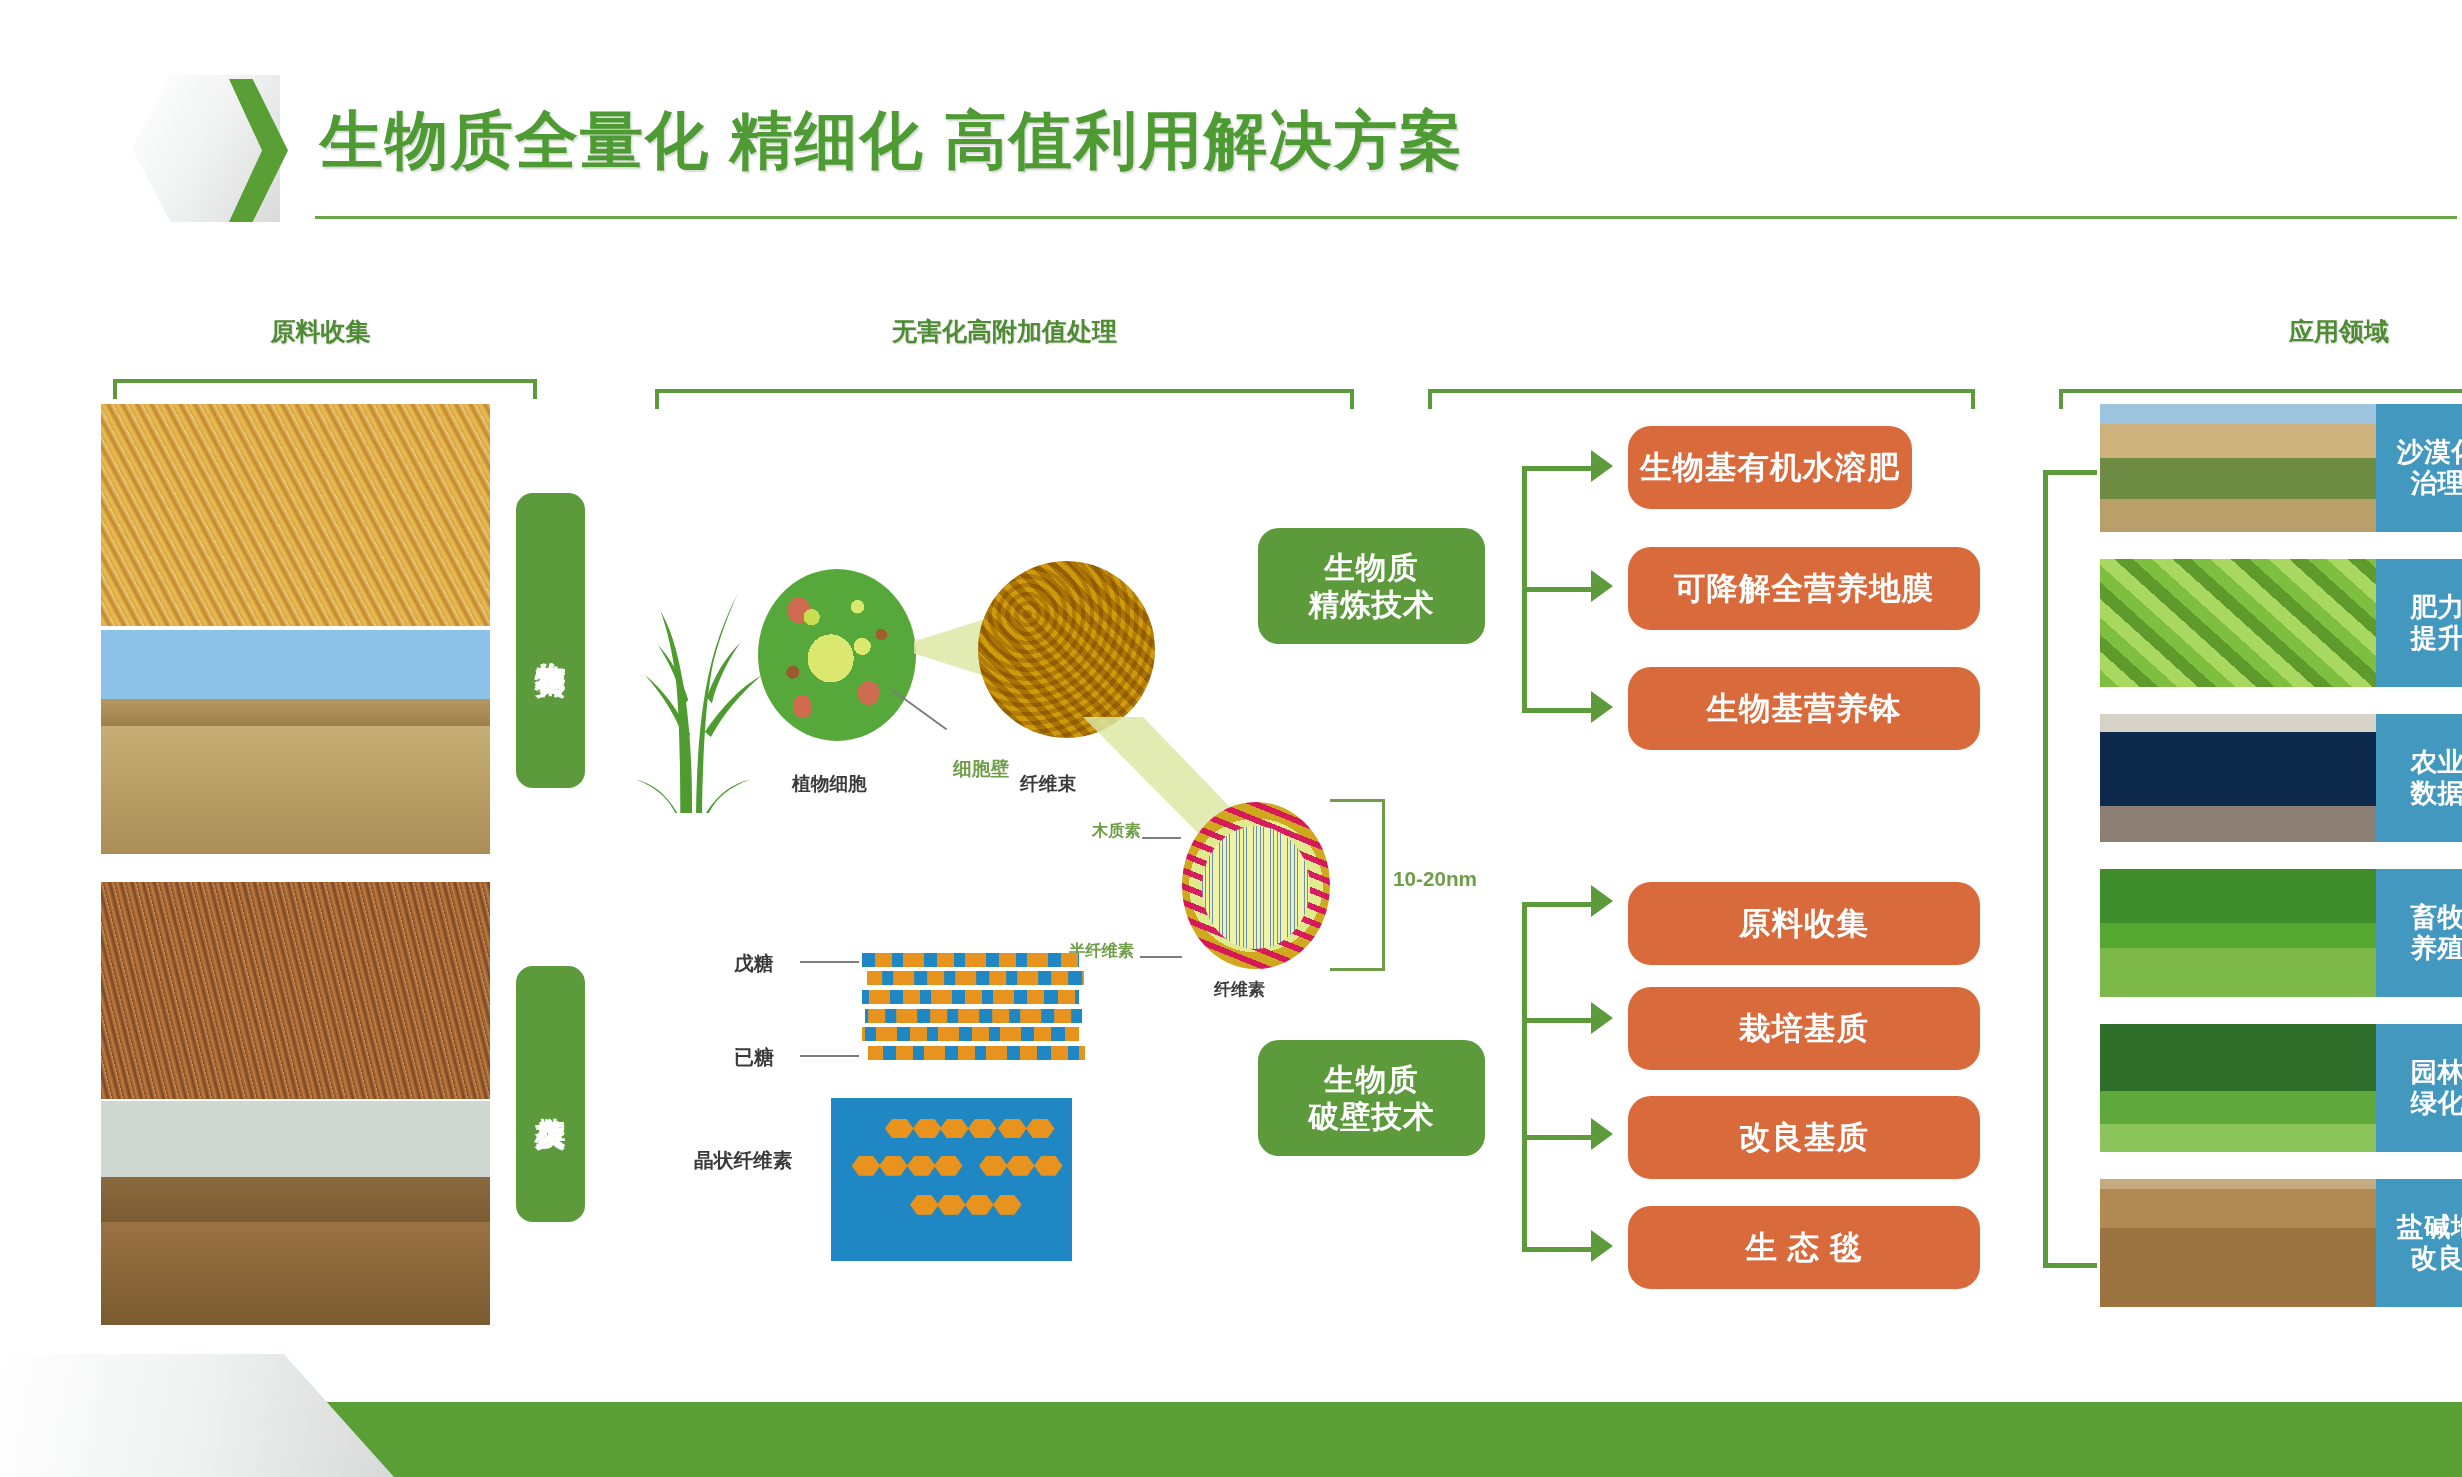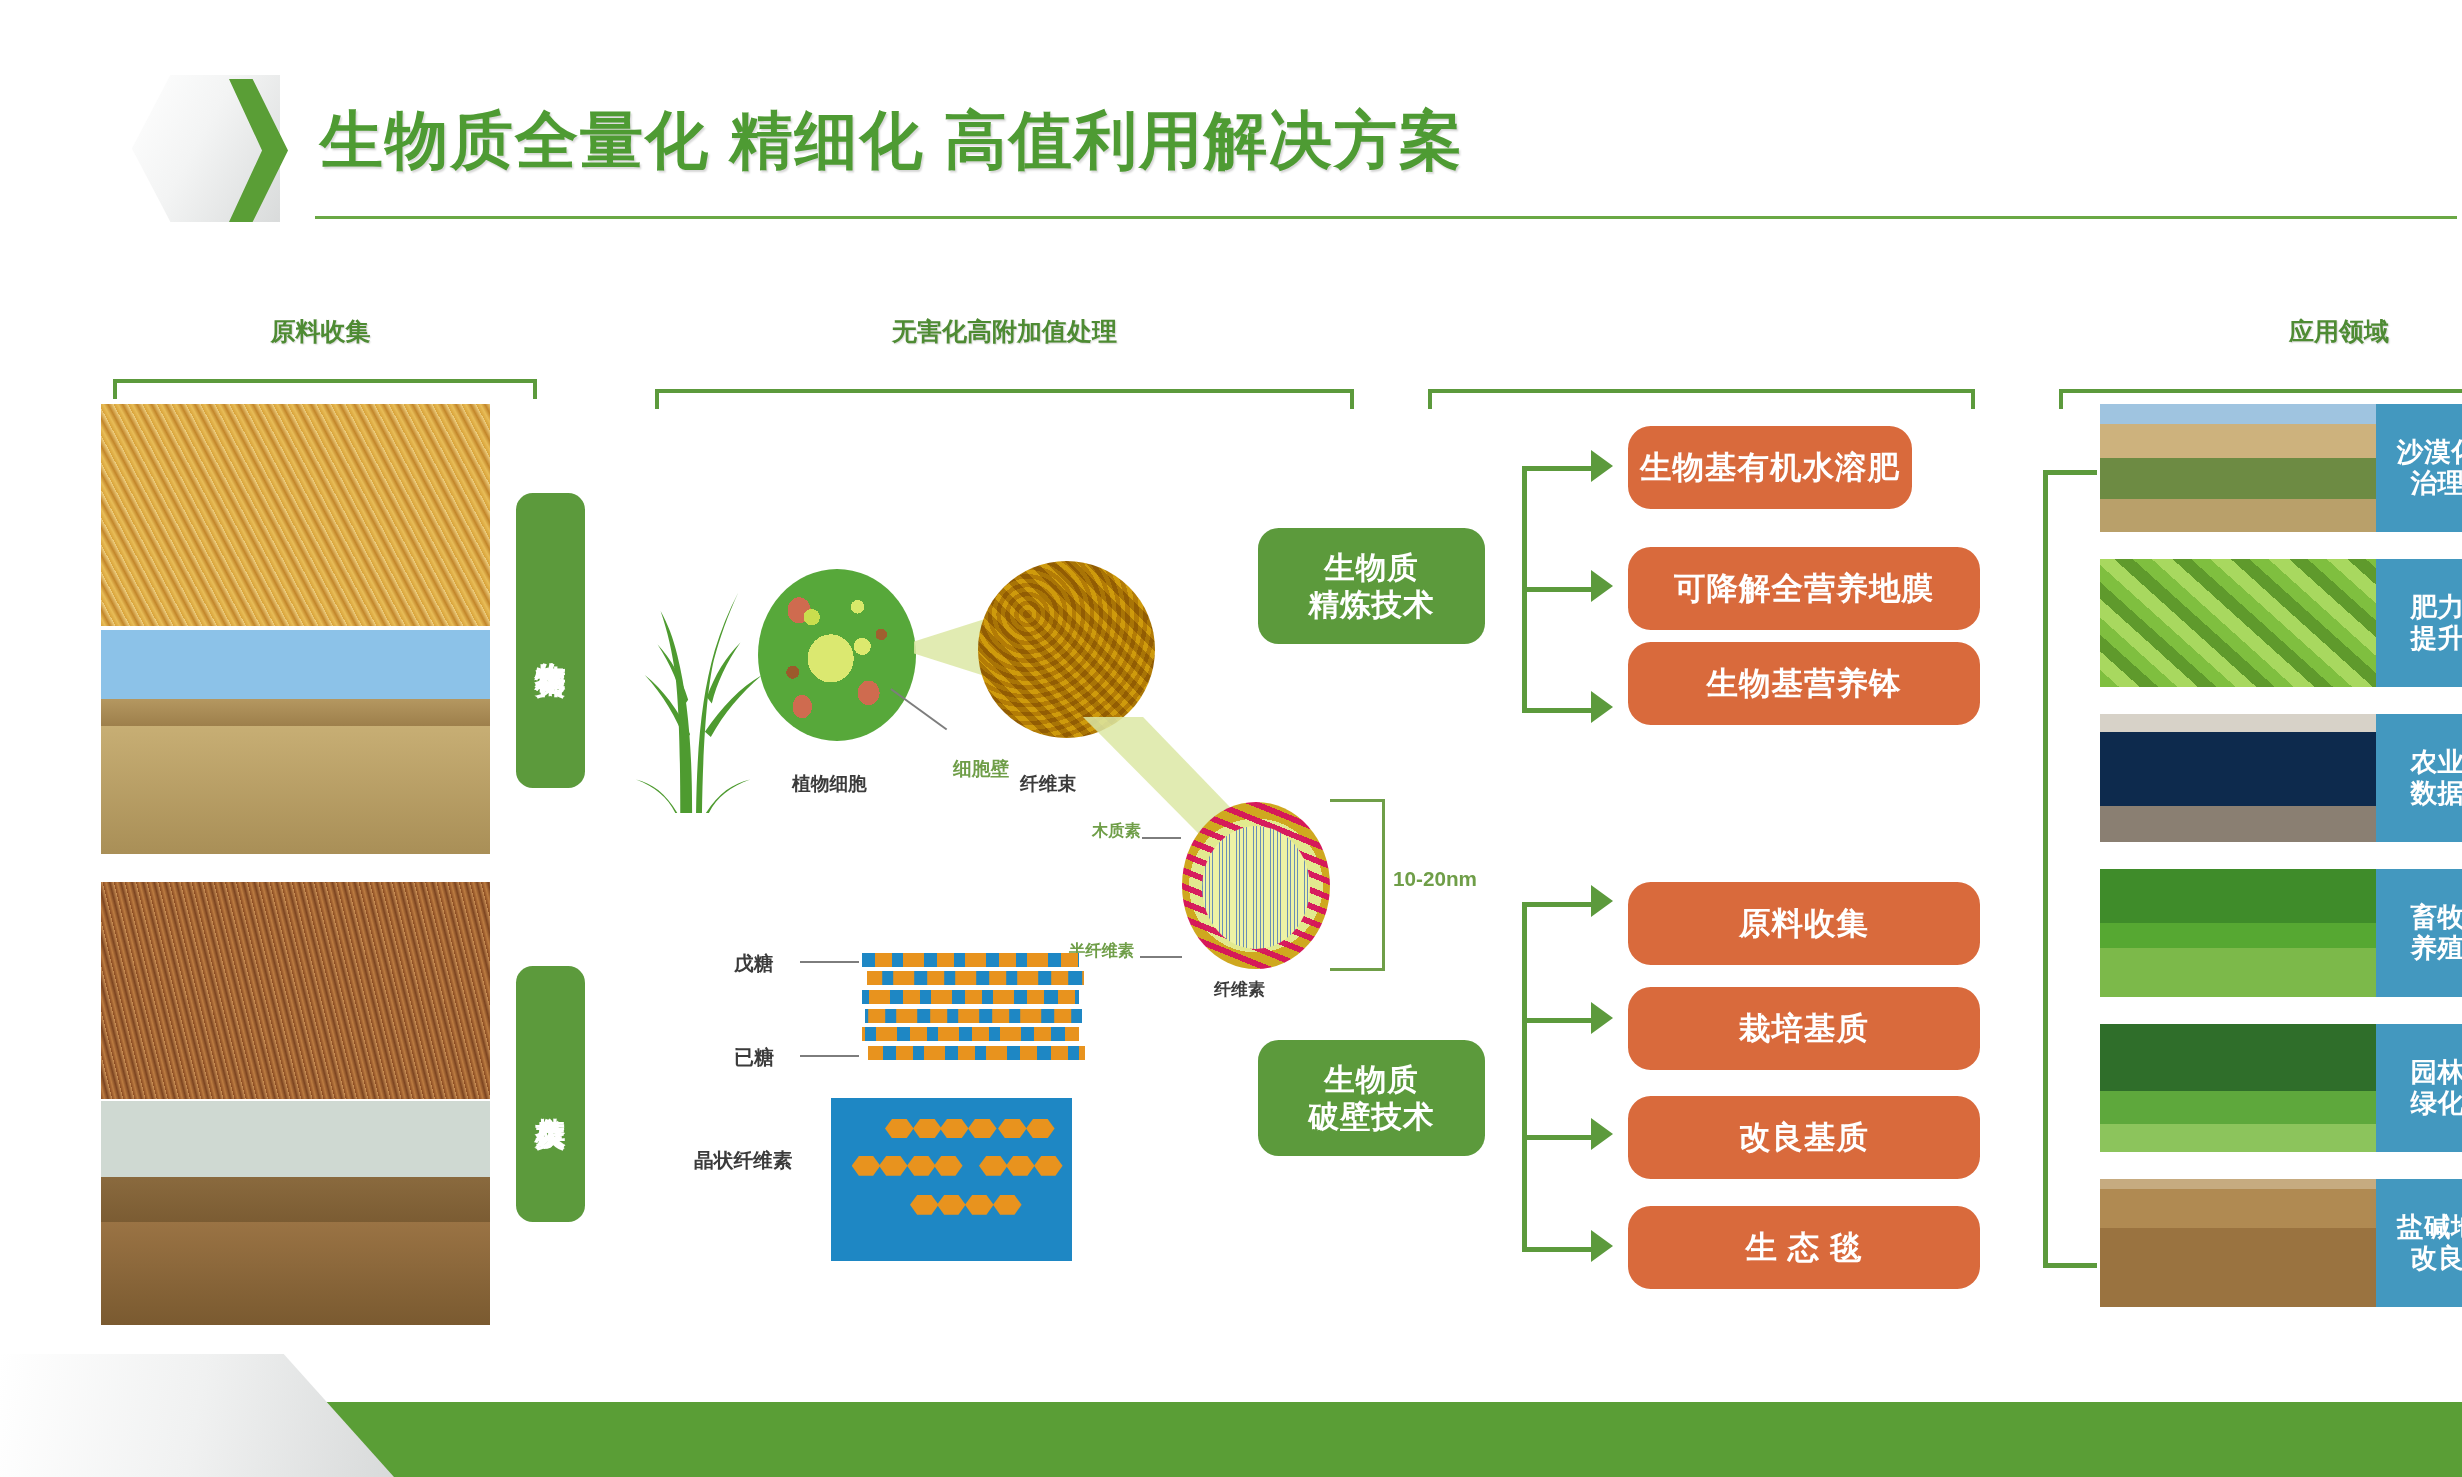--- a/index.html
+++ b/index.html
@@ -294,21 +294,21 @@
   <div class="conn-v" style="left:1522px; top:466px; height:246px;"></div>
   <div class="conn-h" style="left:1522px; top:466px;  width:69px;"></div>
   <div class="conn-h" style="left:1522px; top:587px; width:69px;"></div>
   <div class="conn-h" style="left:1522px; top:708px; width:69px;"></div>
   <div class="arrow-head" style="left:1591px; top:450px;"></div>
   <div class="arrow-head" style="left:1591px; top:570px;"></div>
   <div class="arrow-head" style="left:1591px; top:691px;"></div>
 
   <div class="prod-pill" style="left:1628px; top:426px;  width:284px; height:83px;">生物基有机水溶肥</div>
   <div class="prod-pill" style="left:1628px; top:547px; width:352px; height:83px;">可降解全营养地膜</div>
-  <div class="prod-pill" style="left:1628px; top:642px; width:352px; height:83px;">生物基营养钵</div>
+  <div class="prod-pill" style="left:1628px; top:667px; width:352px; height:83px;">生物基营养钵</div>
 
   <div class="tech-pill" style="left:1258px; top:1040px; width:227px; height:116px;">
     <span>生物质</span>
     <span>破壁技术</span>
   </div>
 
   <div class="conn-v" style="left:1522px; top:902px; height:350px;"></div>
   <div class="conn-h" style="left:1522px; top:902px; width:69px;"></div>
   <div class="conn-h" style="left:1522px; top:1018px; width:69px;"></div>
   <div class="conn-h" style="left:1522px; top:1135px; width:69px;"></div>

